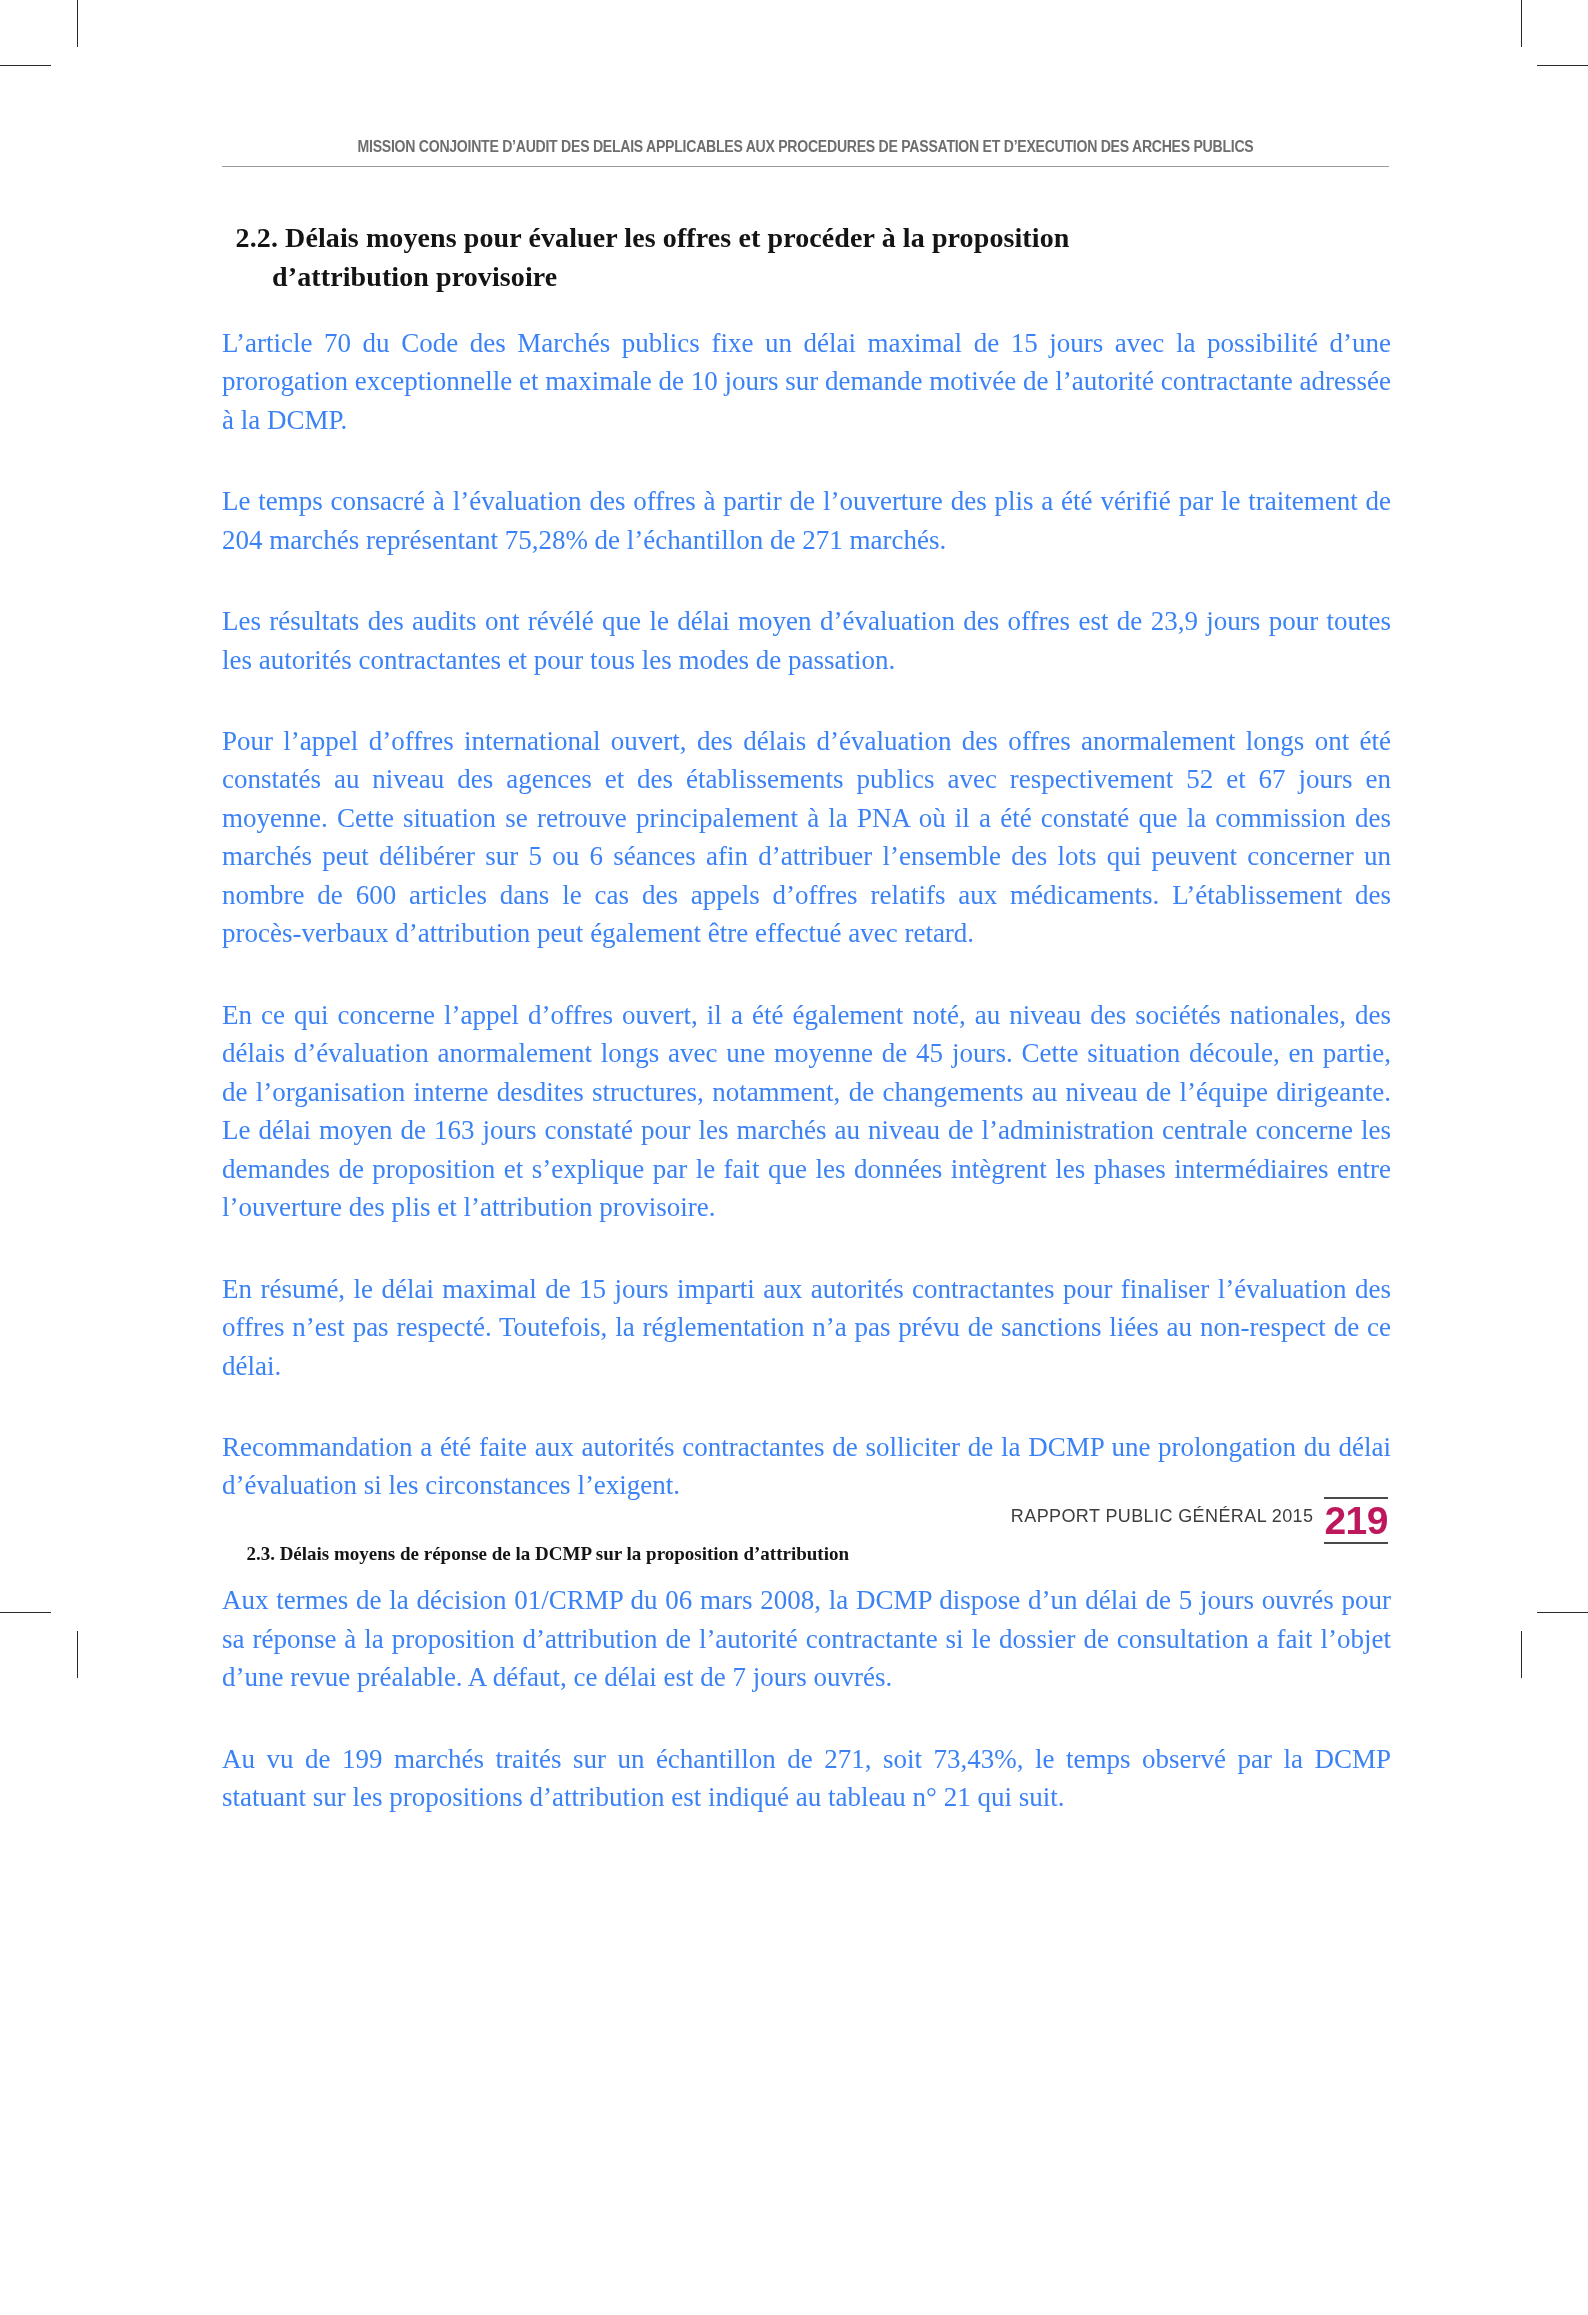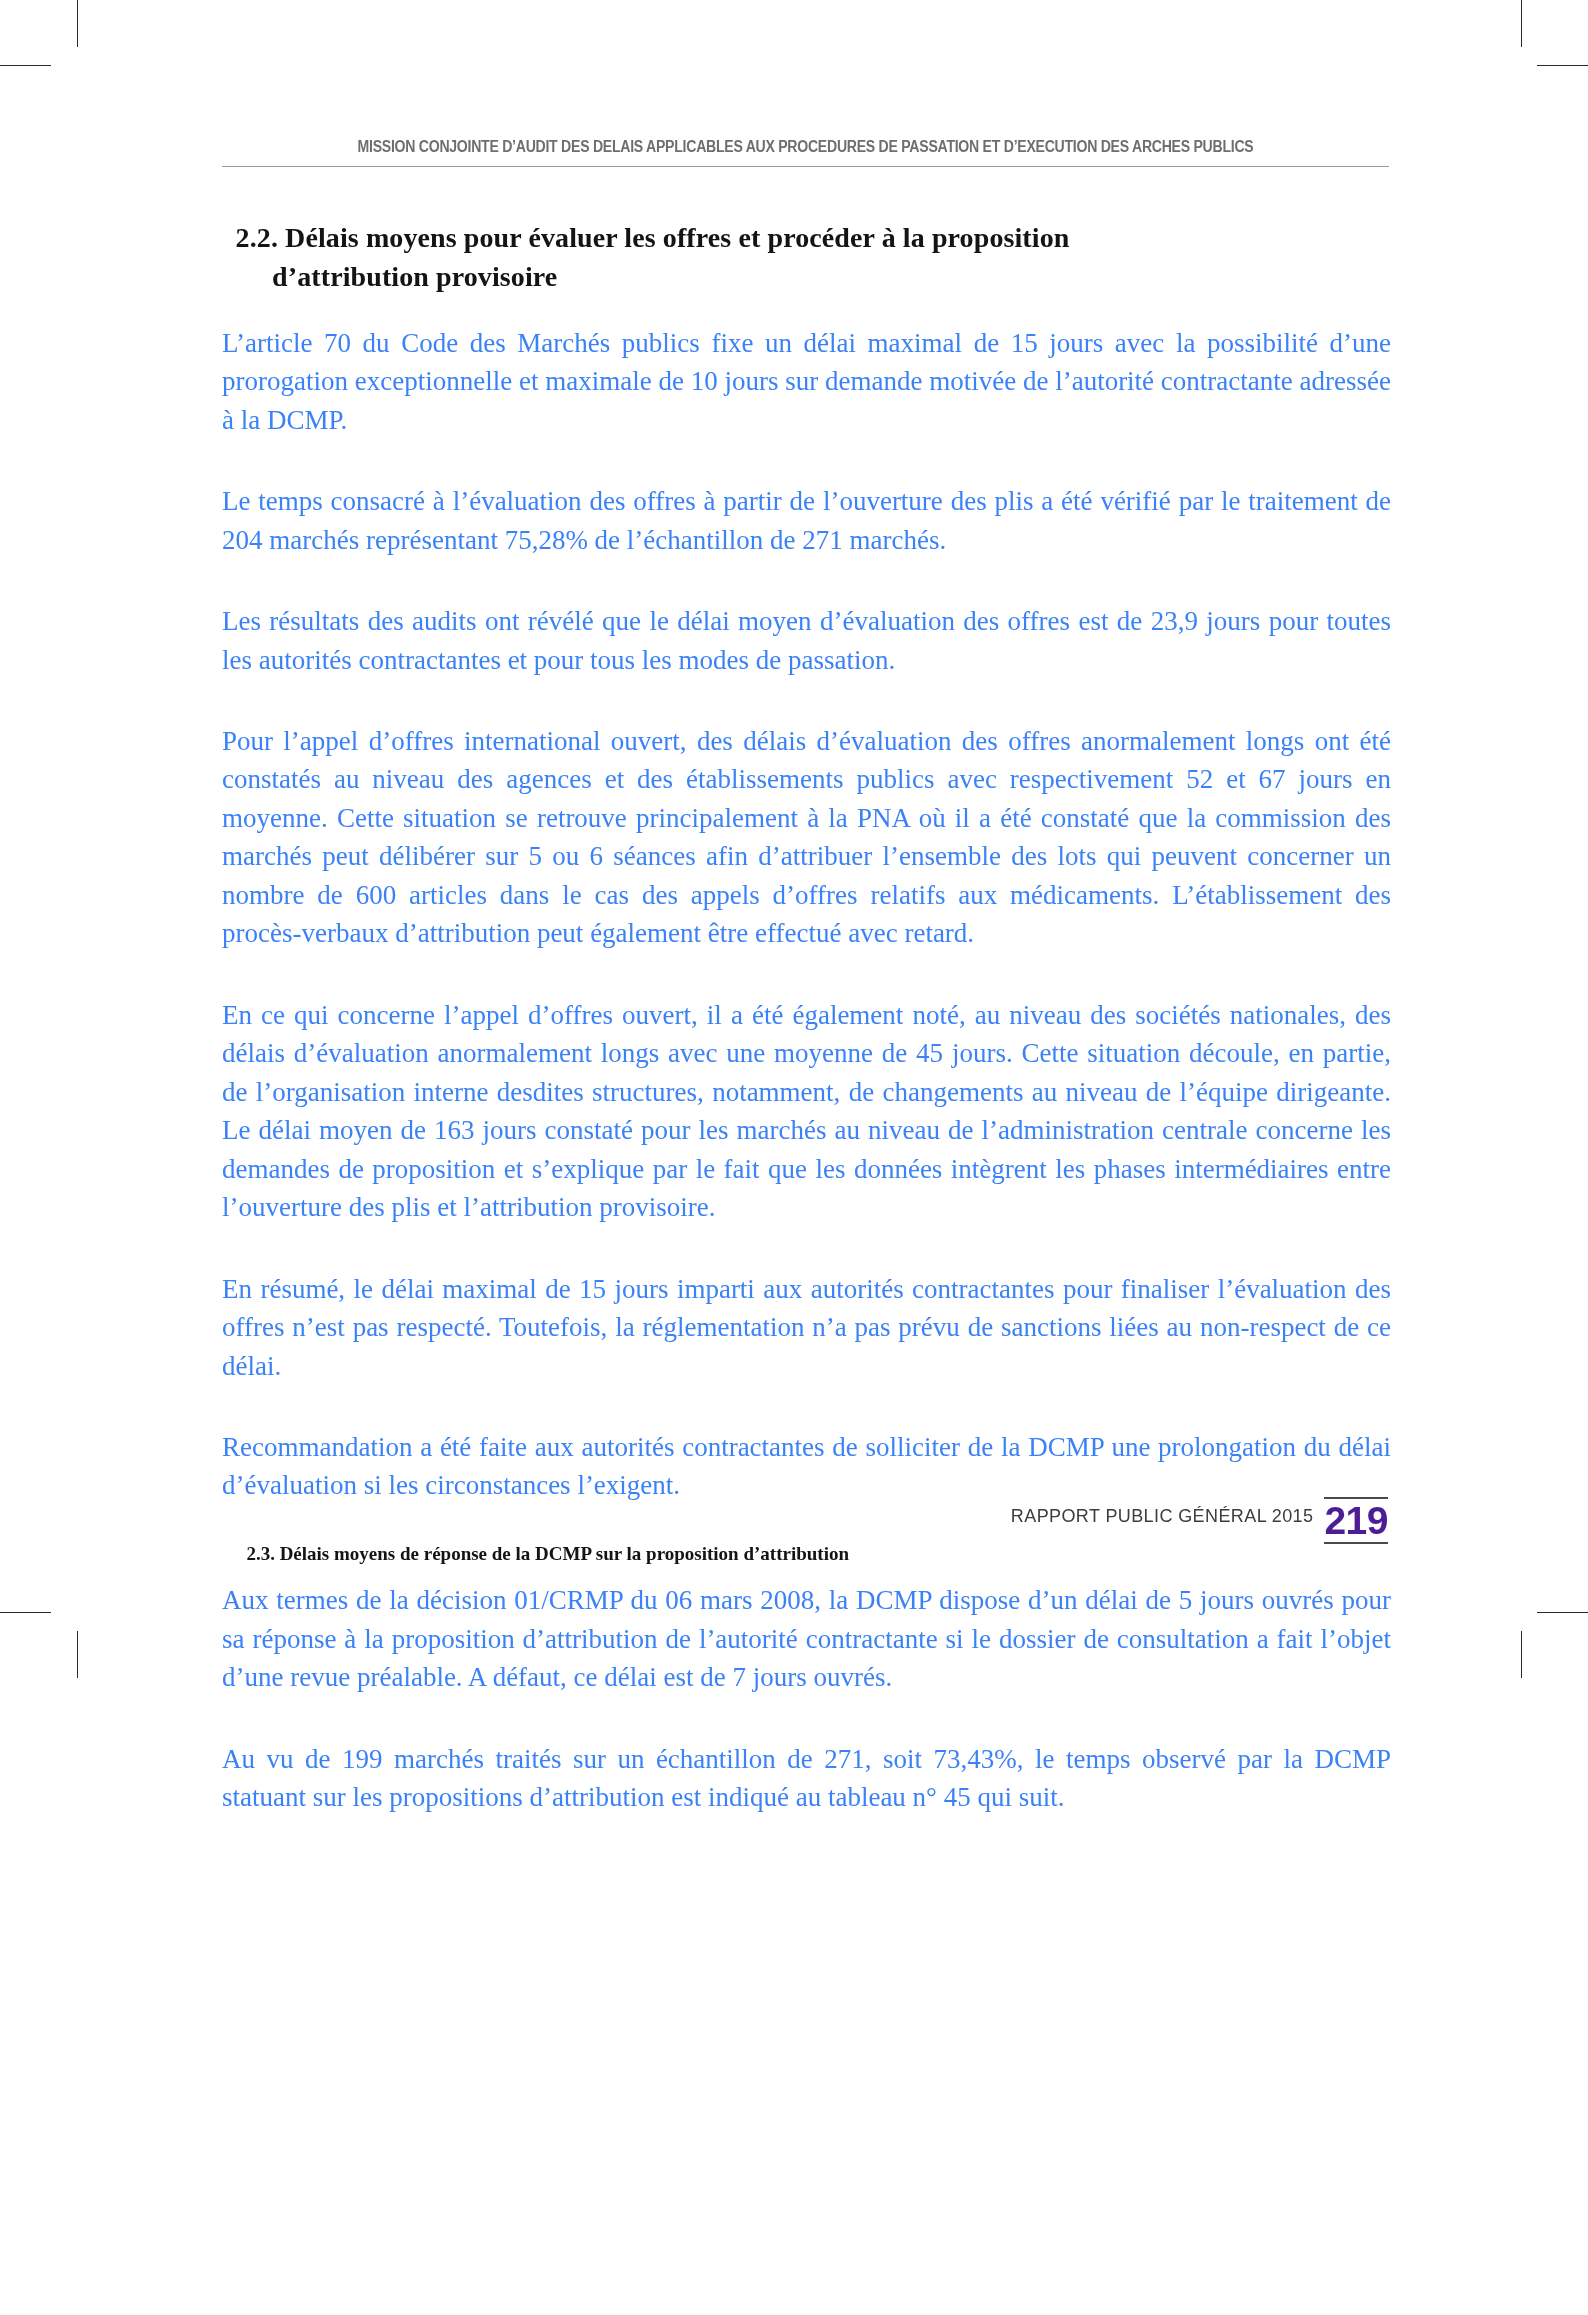--- a/index.html
+++ b/index.html
@@ -135,21 +135,21 @@
     letter-spacing: 0.4px;
     color: #3d3d3d;
     padding-bottom: 8.1px;
     white-space: nowrap;
   }
   .footer .f-page {
     font-family: "Liberation Sans", "DejaVu Sans", sans-serif;
     font-weight: bold;
     font-size: 39px;
     line-height: 1;
-    color: #4c1d95;
+    color: #be185d;
     letter-spacing: -0.5px;
     border-top: 2.3px solid #4a4a4a;
     border-bottom: 2.3px solid #4a4a4a;
     padding: 2.7px 0 1.8px 0;
   }
 </style>
 </head>
 <body>
 
 <div class="page">
@@ -194,21 +194,21 @@
 
     <p class="body">Recommandation a été faite aux autorités contractantes de solliciter de la DCMP une prolongation du délai d’évaluation si les circonstances l’exigent.</p>
     <div class="gap-md"></div>
 
     <h2 class="section-heading h23">2.3. Délais moyens de réponse de la DCMP sur la proposition d’attribution</h2>
     <div class="gap-sm"></div>
 
     <p class="body">Aux termes de la décision 01/CRMP du 06 mars 2008, la DCMP dispose d’un délai de 5 jours ouvrés pour sa réponse à la proposition d’attribution de l’autorité contractante si le dossier de consultation a fait l’objet d’une revue préalable. A défaut, ce délai est de 7 jours ouvrés.</p>
     <div class="gap-lg"></div>
 
-    <p class="body">Au vu de 199 marchés traités sur un échantillon de 271, soit 73,43%, le temps observé par la DCMP statuant sur les propositions d’attribution est indiqué au tableau n° 45 qui suit.</p>
+    <p class="body">Au vu de 199 marchés traités sur un échantillon de 271, soit 73,43%, le temps observé par la DCMP statuant sur les propositions d’attribution est indiqué au tableau n° 21 qui suit.</p>
 
   </div>
 
   <div class="footer">
     <span class="f-label">RAPPORT PUBLIC GÉNÉRAL 2015</span>
     <span class="f-page">219</span>
   </div>
 
 </div>
 

